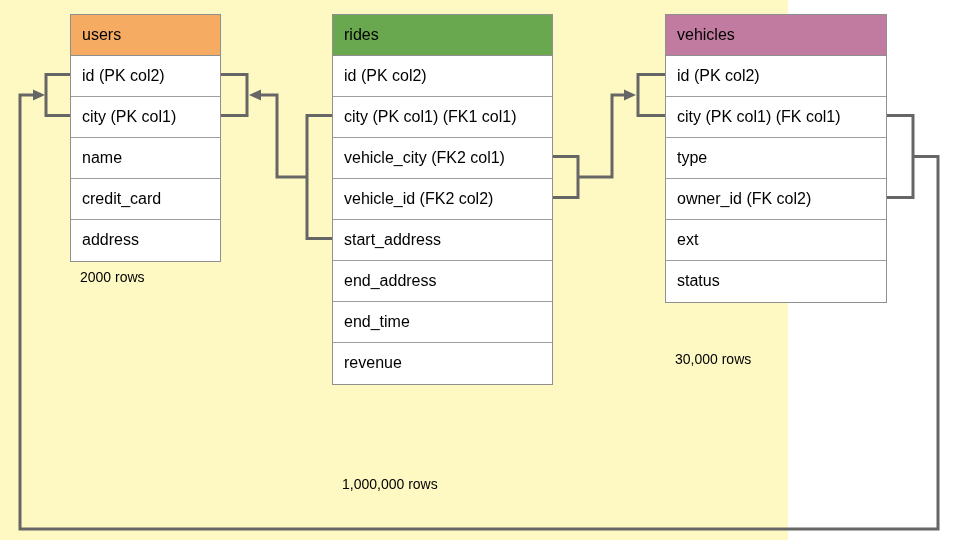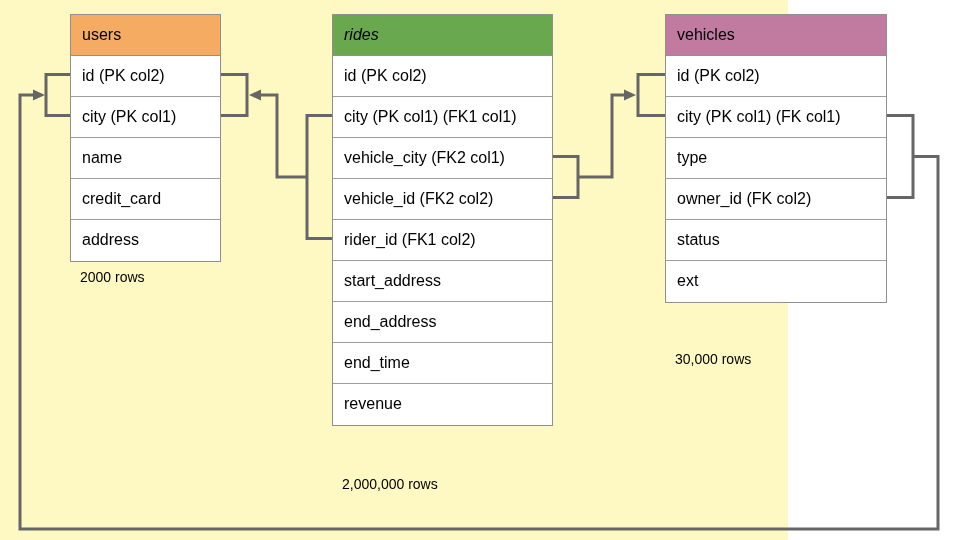--- a/index.html
+++ b/index.html
@@ -99,37 +99,36 @@
     <div class="thead" style="background-color: rgb(246, 171, 99);">users</div>
     <div class="trow">id (PK col2)</div>
     <div class="trow">city (PK col1)</div>
     <div class="trow">name</div>
     <div class="trow">credit_card</div>
     <div class="trow">address</div>
   </div>
   <div class="row-count" id="rowcount-users">2000 rows</div>
 
   <div class="db-table" id="table-rides">
-    <div class="thead" style="background-color: rgb(106, 168, 79); font-style: italic;">rides</div>
+    <div class="thead" style="background-color: rgb(106, 168, 79);">rides</div>
     <div class="trow">id (PK col2)</div>
     <div class="trow">city (PK col1) (FK1 col1)</div>
     <div class="trow">vehicle_city (FK2 col1)</div>
     <div class="trow">vehicle_id (FK2 col2)</div>
-    <div class="trow">rider_id (FK1 col2)</div>
     <div class="trow">start_address</div>
     <div class="trow">end_address</div>
     <div class="trow">end_time</div>
     <div class="trow">revenue</div>
   </div>
-  <div class="row-count" id="rowcount-rides">2,000,000 rows</div>
+  <div class="row-count" id="rowcount-rides">1,000,000 rows</div>
 
   <div class="db-table" id="table-vehicles">
     <div class="thead" style="background-color: rgb(194, 123, 160);">vehicles</div>
     <div class="trow">id (PK col2)</div>
     <div class="trow">city (PK col1) (FK col1)</div>
     <div class="trow">type</div>
     <div class="trow">owner_id (FK col2)</div>
+    <div class="trow">ext</div>
     <div class="trow">status</div>
-    <div class="trow">ext</div>
   </div>
   <div class="row-count" id="rowcount-vehicles">30,000 rows</div>
 
 </div>
 
 </body></html>

